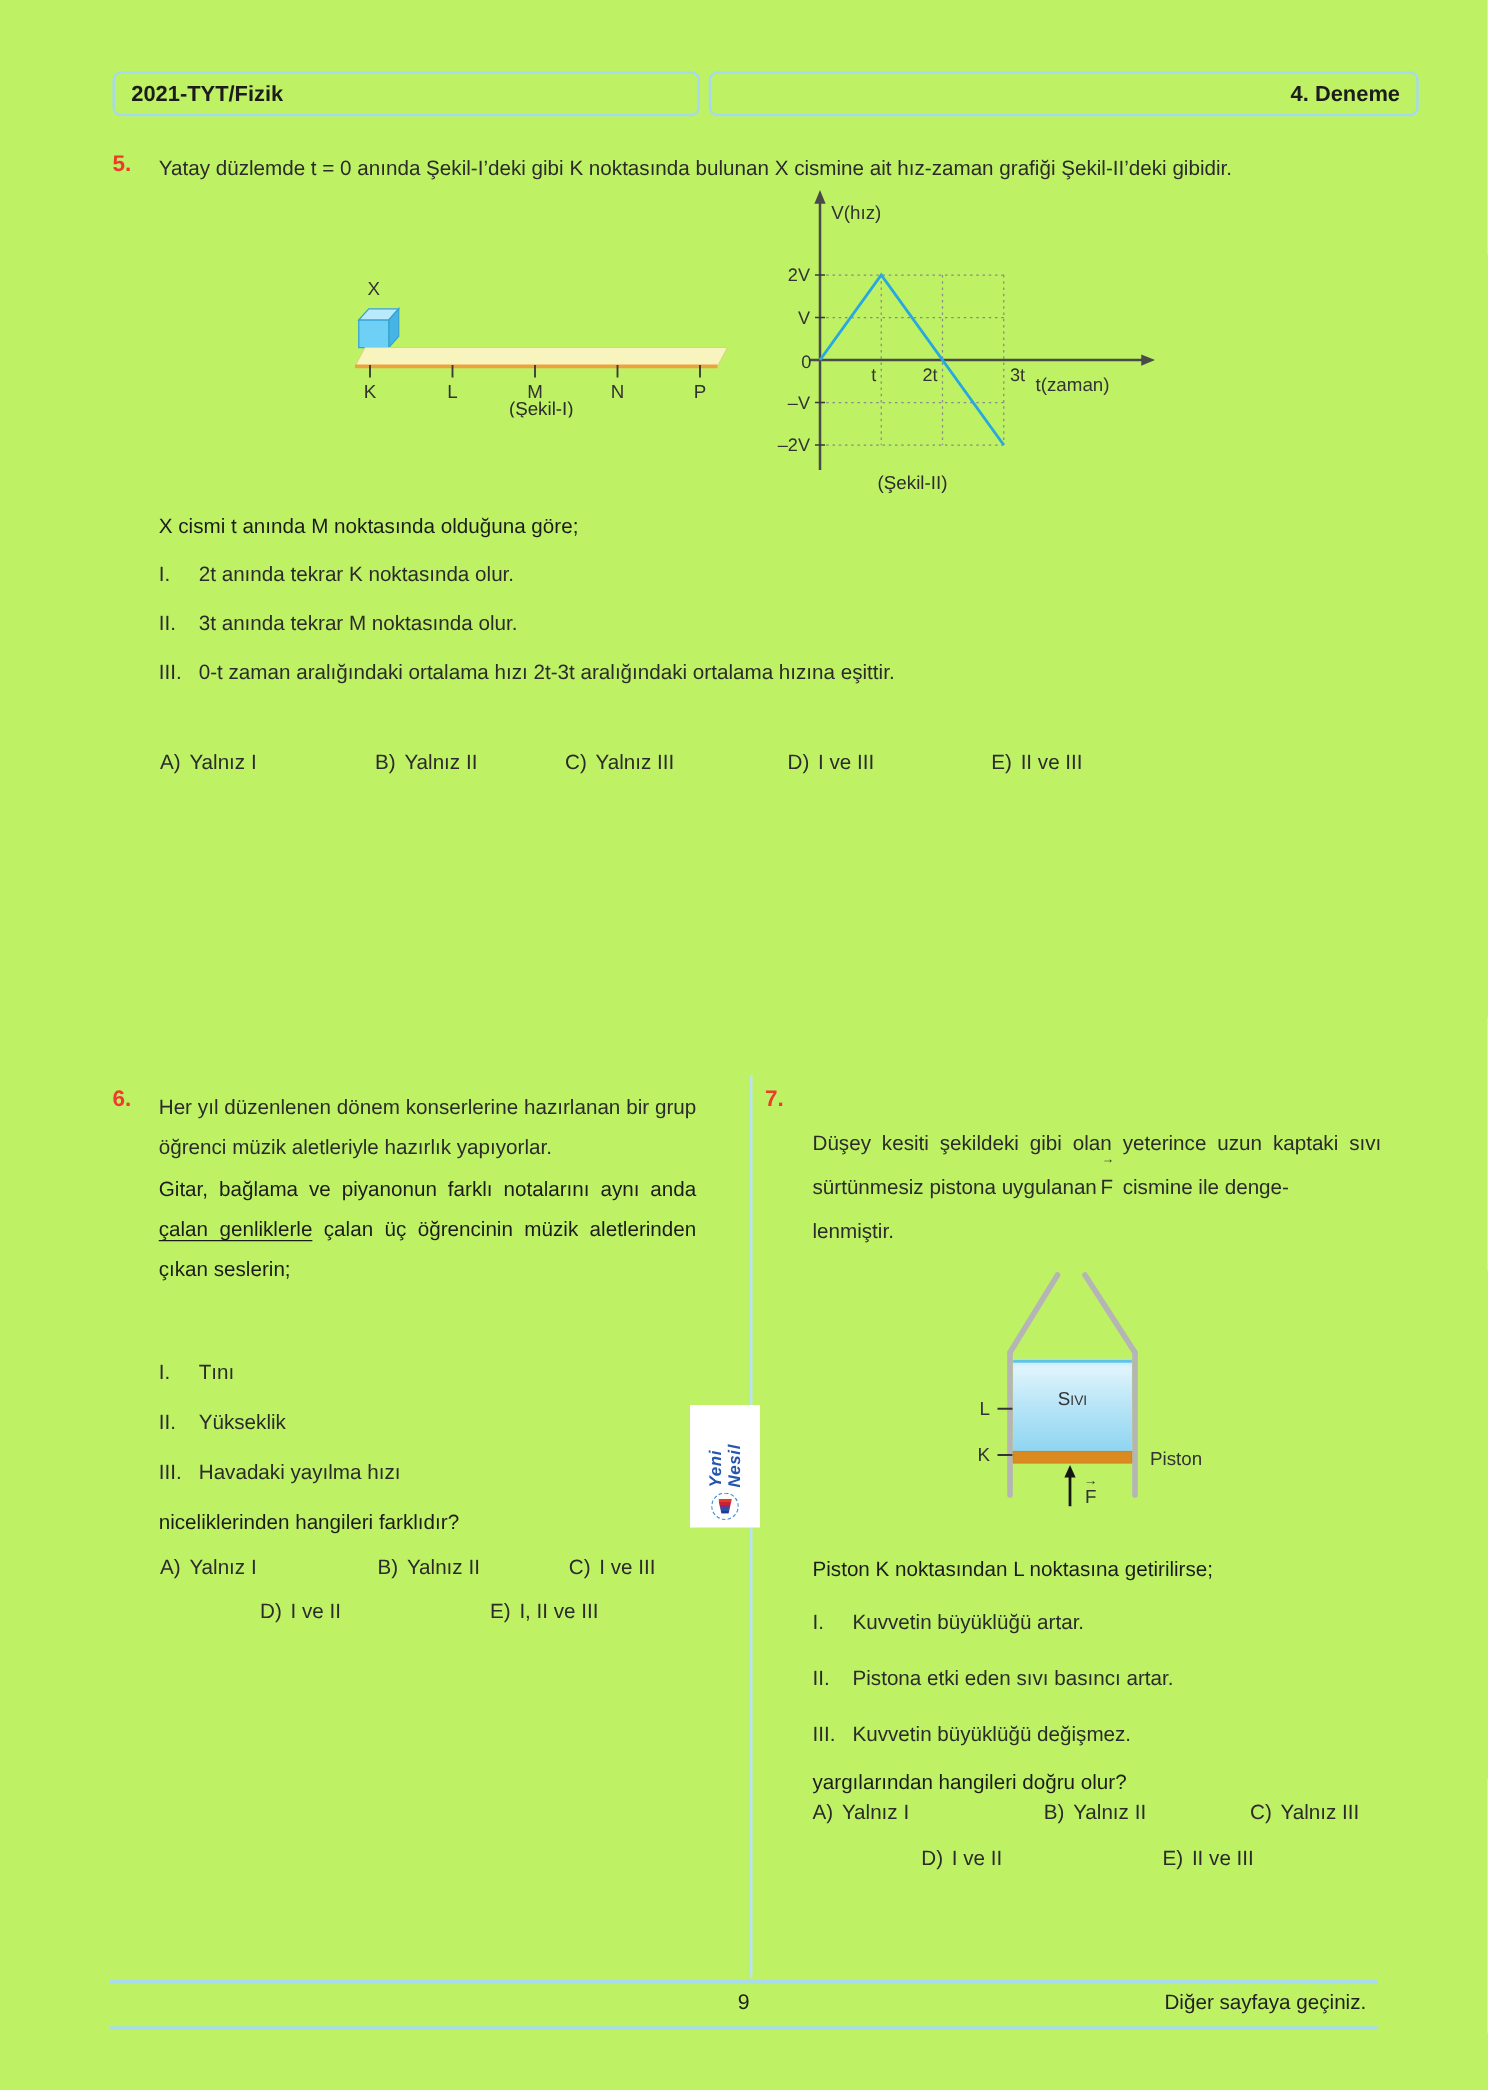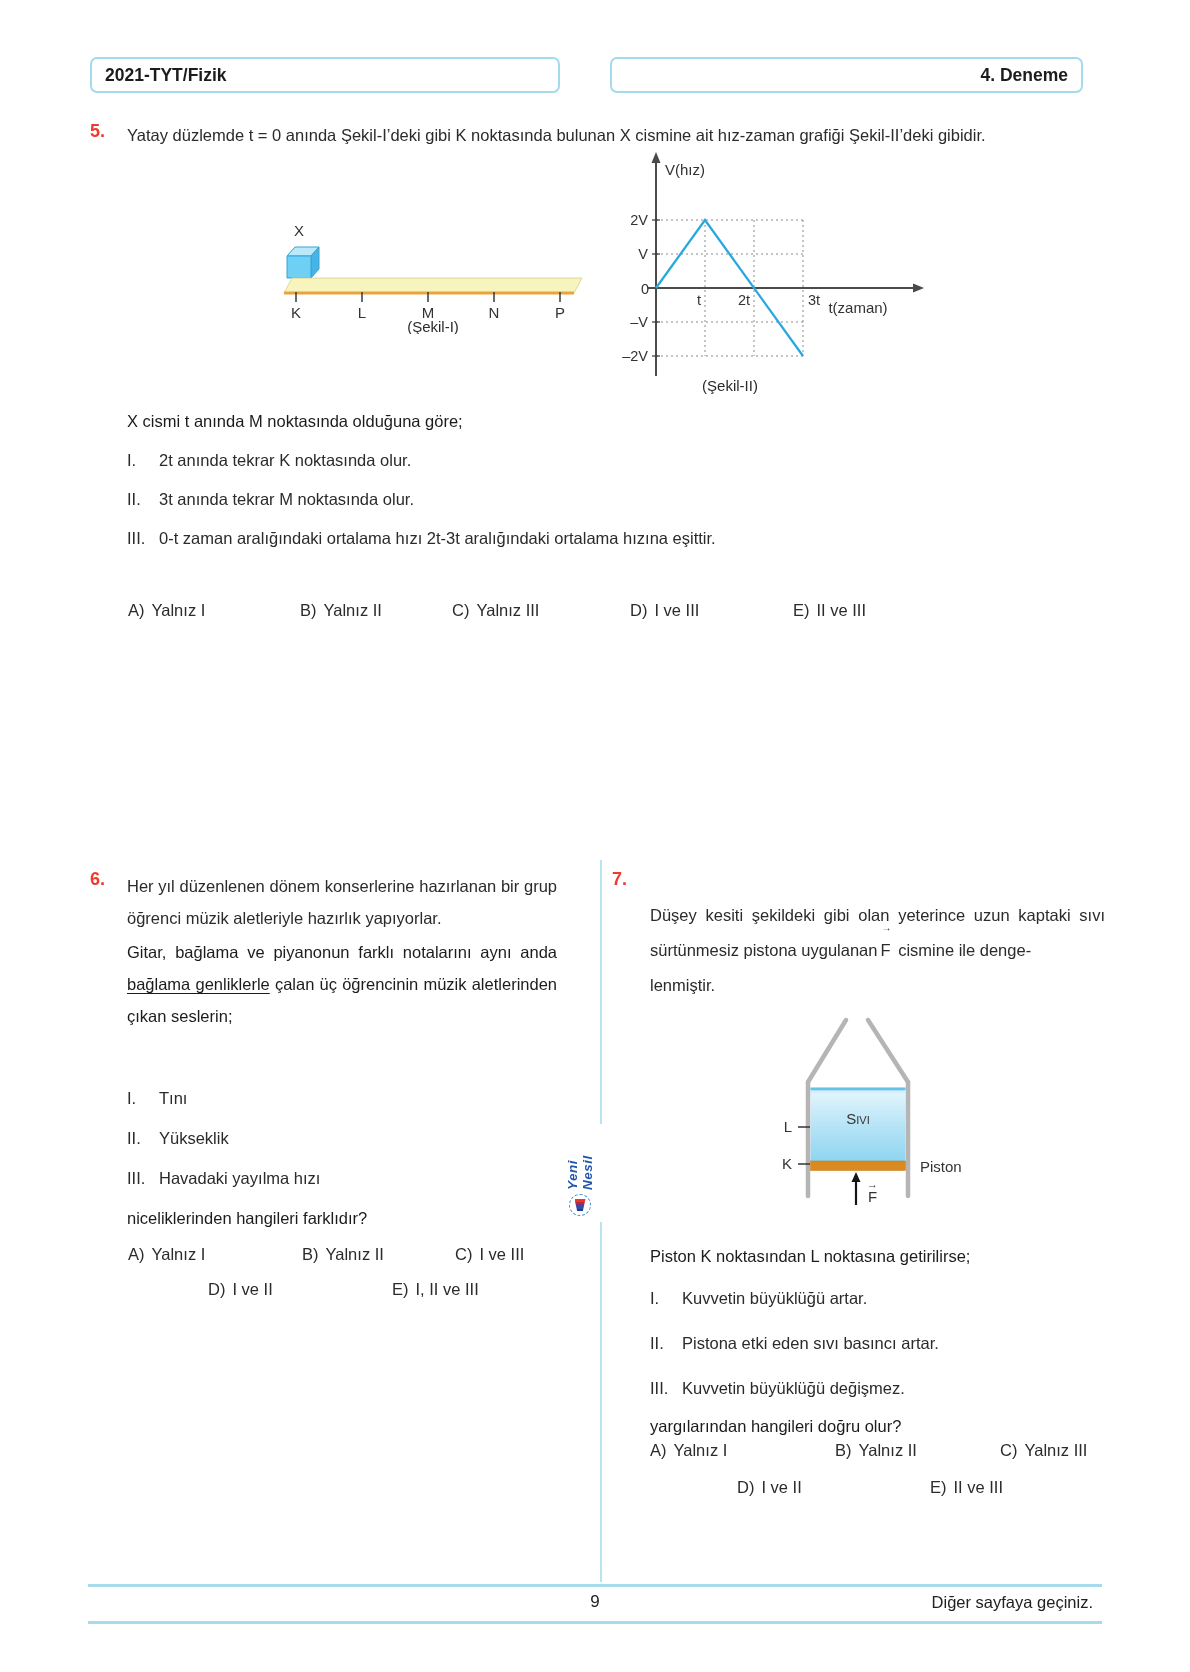--- a/index.html
+++ b/index.html
@@ -1,27 +1,27 @@
 <!DOCTYPE html>
 <html><head>
 <meta charset="utf-8">
 <style>
   html,body{margin:0;padding:0;background:#e9e9e9;}
   .page{
-    position:relative;width:1190px;height:1672px;background:#ffffff;
+    position:relative;width:1190px;height:1672px;background:#bef264;
     font-family:"Liberation Sans","DejaVu Sans",sans-serif;color:#2b2b2b;
     margin:0 auto;overflow:hidden;
   }
   .abs{position:absolute;}
   .hdr-box{
     position:absolute;top:57px;height:36px;border:2px solid #a5daec;border-radius:7px;
     display:flex;align-items:center;font-weight:bold;font-size:17.5px;color:#1c1c1c;box-sizing:border-box;
   }
   .hdr-left{left:90px;width:470px;padding-left:13px;}
-  .hdr-right{left:567px;width:473px;justify-content:flex-end;padding-right:13px;margin-left:43px;}
+  .hdr-right{left:567px;width:568px;justify-content:flex-end;padding-right:13px;}
   .qnum{position:absolute;color:#ee3b2d;font-weight:bold;font-size:18px;}
   .text{position:absolute;font-size:16.5px;line-height:26px;}
   .para{line-height:32px;}
   .just{text-align:justify;}
   .bold{font-weight:normal;color:#1c1c1c;}
   .u{text-decoration:underline;text-underline-offset:3px;}
   .item{position:absolute;display:flex;font-size:16.5px;line-height:26px;}
   .rn{width:32px;flex-shrink:0;}
   .opt{position:absolute;font-size:16.5px;white-space:nowrap;}
   .opt .ol{margin-right:7px;}
@@ -154,21 +154,21 @@
   <div class="logo">
     <span class="logo-text">Yeni Nesil</span>
     <div class="logo-icon">
       <div class="logo-icon-stripes"></div>
     </div>
   </div>
 
   <span class="qnum" style="left:90px;top:869px;">6.</span>
   <div class="text para just" style="left:127px;top:870px;width:430px;">Her yıl düzenlenen dönem konserlerine hazırlanan bir grup öğrenci müzik aletleriyle hazırlık yapıyorlar.</div>
   <div class="text para just bold" style="left:127px;top:936px;width:430px;">
-    <span>Gitar, bağlama ve piyanonun farklı notalarını aynı anda </span><span class="u">bağlama genliklerle</span><span> çalan üç öğrencinin müzik aletlerinden çıkan seslerin;</span>
+    <span>Gitar, bağlama ve piyanonun farklı notalarını aynı anda </span><span class="u">çalan genliklerle</span><span> çalan üç öğrencinin müzik aletlerinden çıkan seslerin;</span>
   </div>
 
   <div class="item" style="left:127px;top:1085px;width:430px;">
     <span class="rn">I.</span>
     <span>Tını</span>
   </div>
   <div class="item" style="left:127px;top:1125px;width:430px;">
     <span class="rn">II.</span>
     <span>Yükseklik</span>
   </div>

